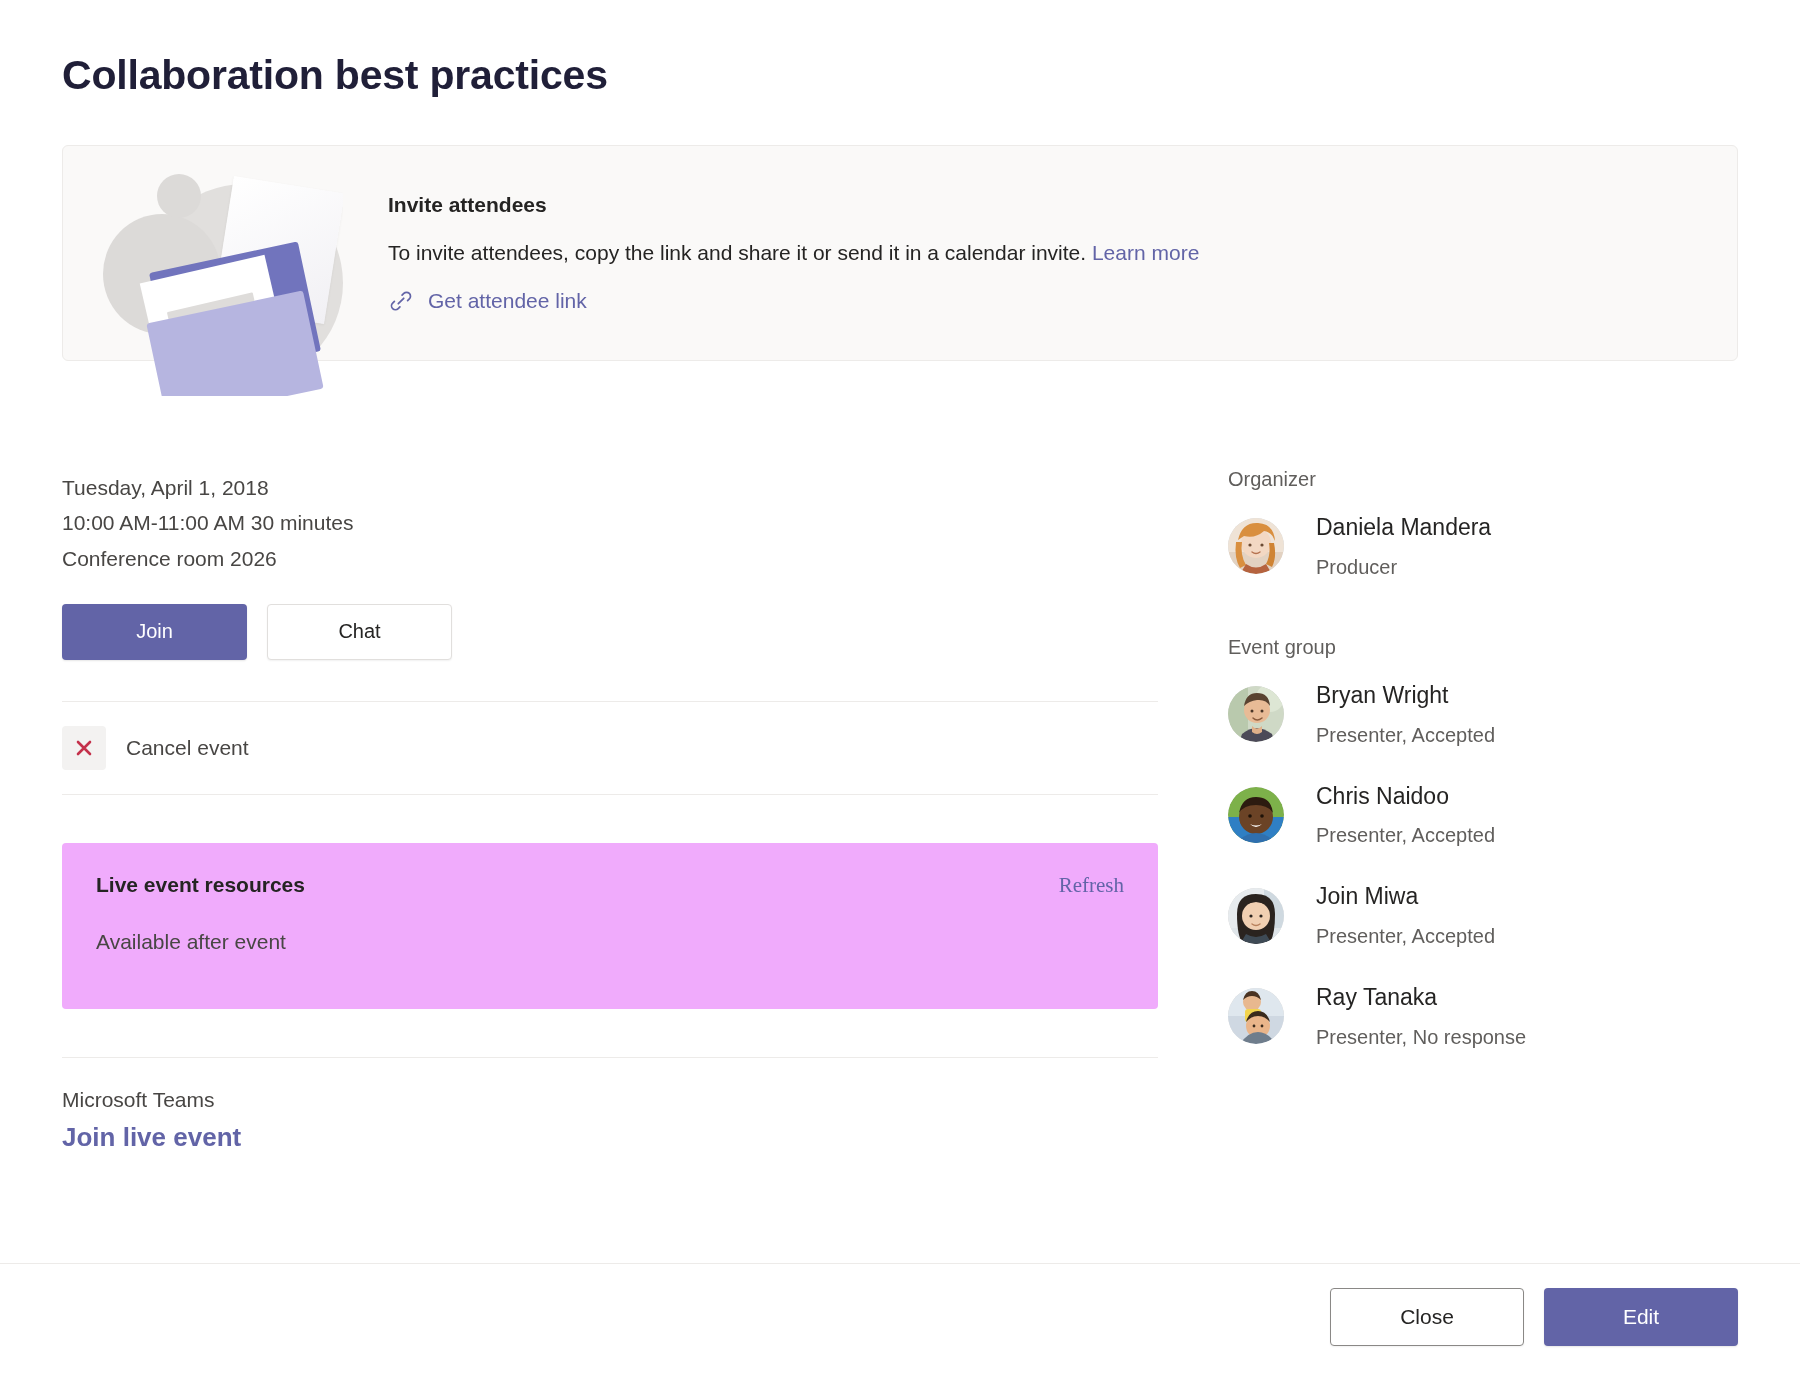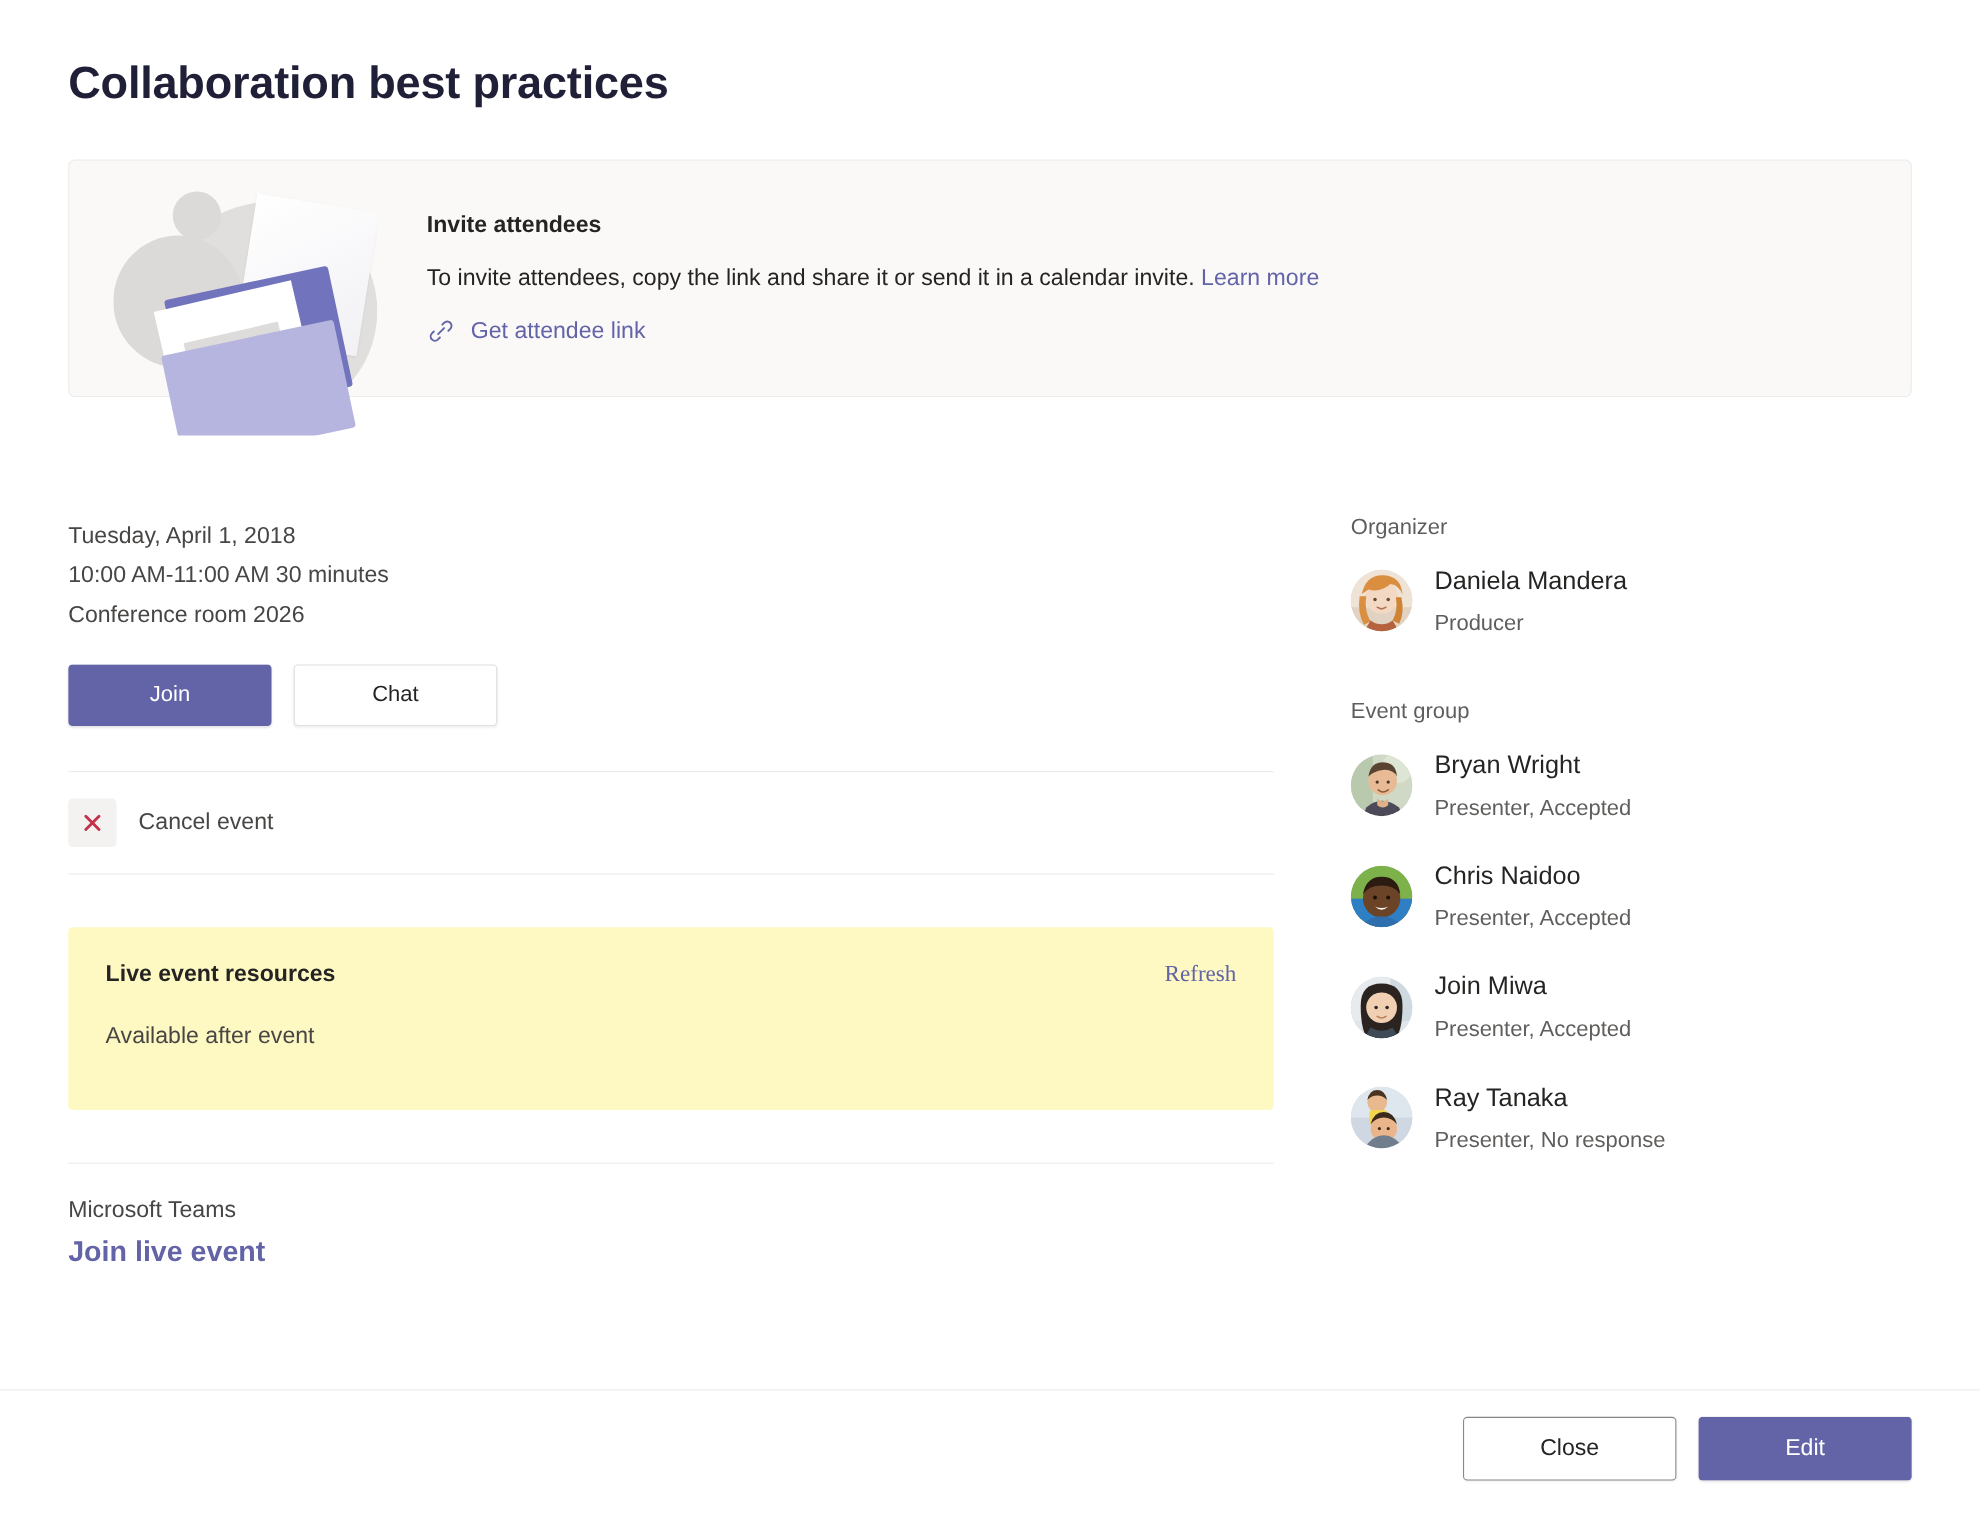--- a/index.html
+++ b/index.html
@@ -212,21 +212,21 @@
     align-items: center;
     justify-content: center;
   }
   .cancel-label {
     font-size: 21px;
     color: #484644;
   }
 
   .resources-box {
     margin-top: 48px;
-    background: #fef9c3;
+    background: #f0abfc;
     border-radius: 4px;
     padding: 30px 34px 38px 34px;
     height: 166px;
     position: relative;
   }
   .res-head-row {
     display: flex;
     align-items: baseline;
     justify-content: space-between;
   }
@@ -271,21 +271,21 @@
     width: 520px;
   }
   .section-label {
     font-size: 20px;
     color: #605e5c;
     margin-bottom: 22px;
   }
   .person-row {
     display: flex;
     align-items: center;
-    gap: 20px;
+    gap: 32px;
     margin-bottom: 34px;
     cursor: pointer;
     width: max-content;
   }
   .avatar {
     width: 56px;
     height: 56px;
     border-radius: 50%;
     flex: 0 0 56px;
     overflow: hidden;

